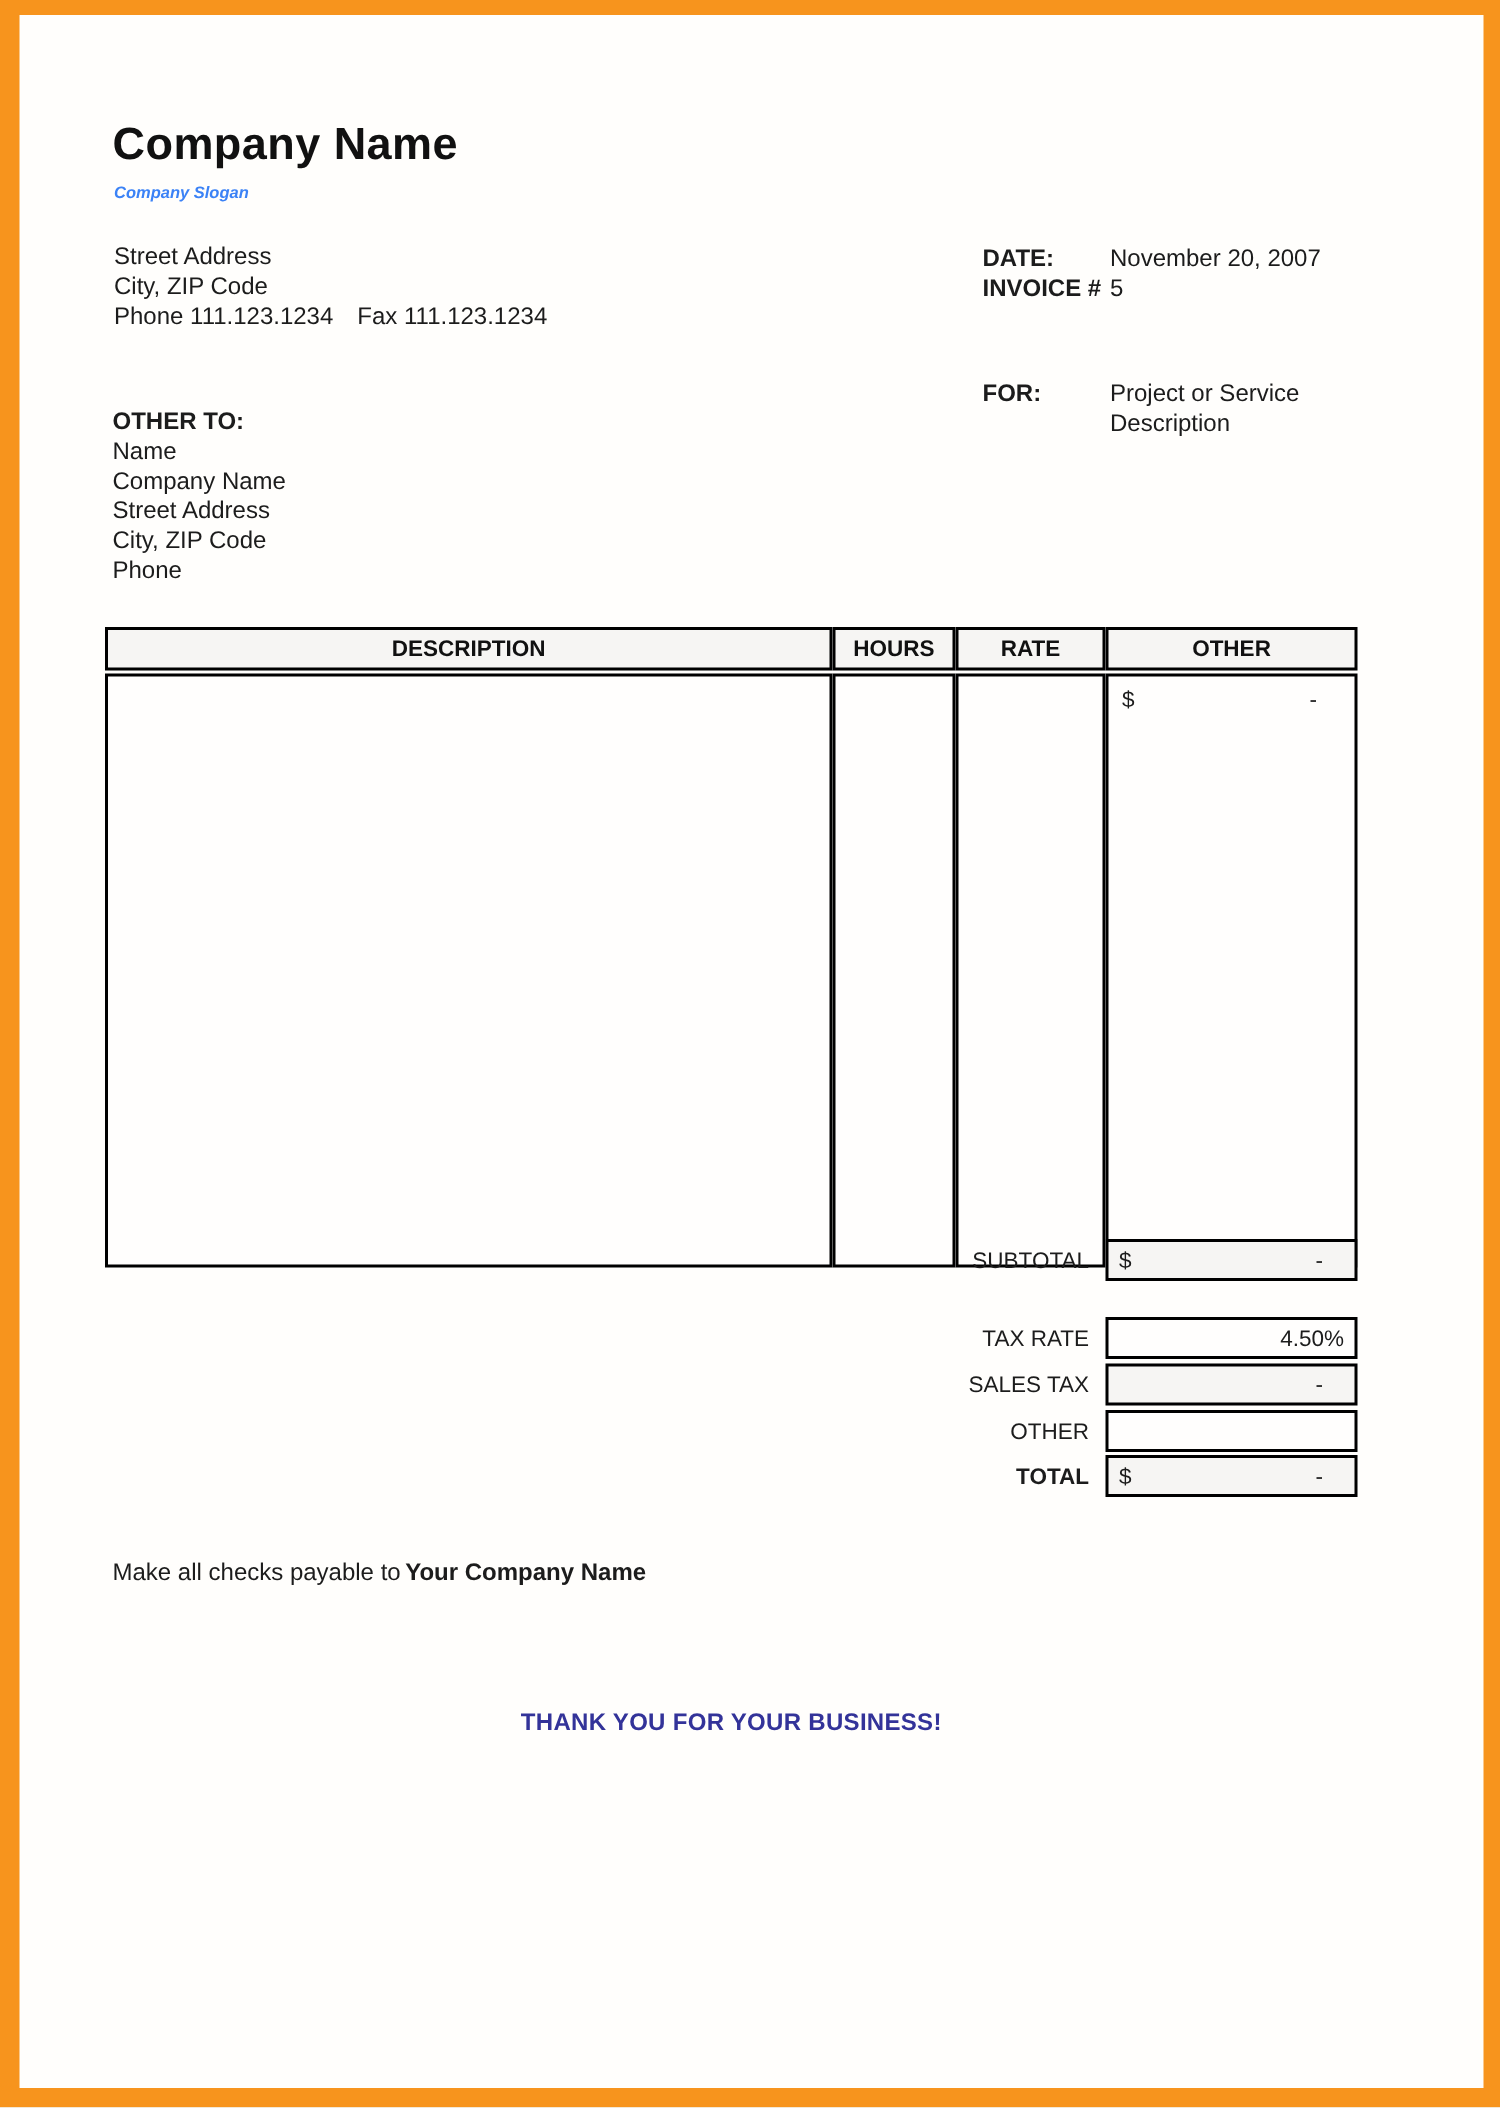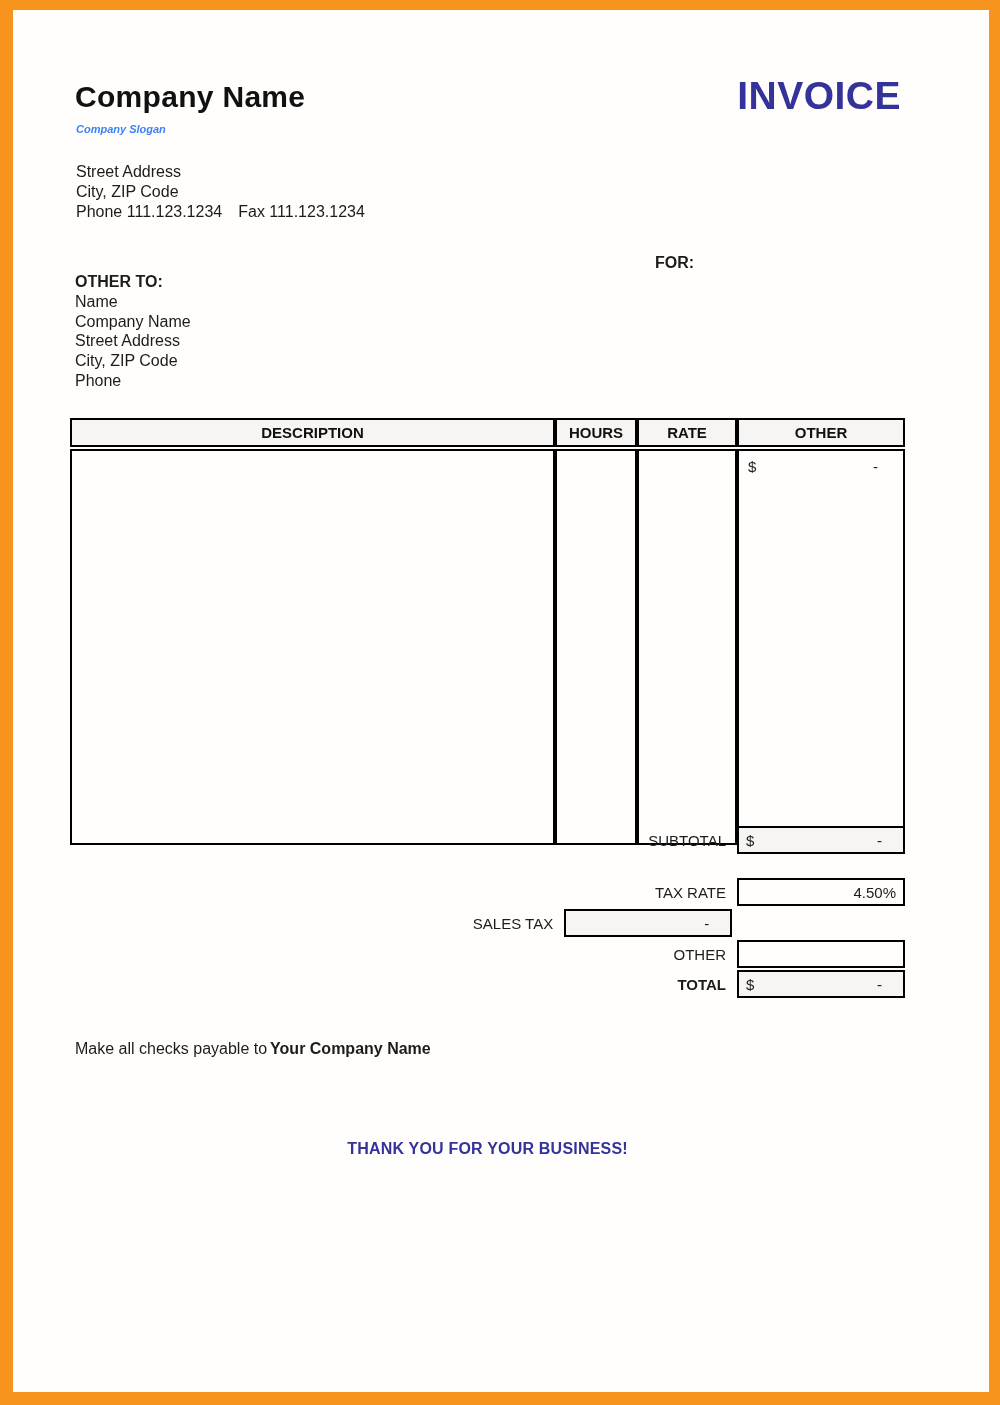--- a/index.html
+++ b/index.html
@@ -99,25 +99,35 @@
 <div class="page">
   <div class="frame" style="border-color: rgb(247, 148, 29);"></div>
 
   <div class="company-name">Company Name</div>
   <div class="company-slogan">Company Slogan</div>
   <div class="company-address txt">
     <div>Street Address</div>
     <div>City, ZIP Code</div>
     <div><span>Phone 111.123.1234</span><span class="fax">Fax 111.123.1234</span></div>
   </div>
-  <div class="invoice-title" style="color: rgb(51, 51, 153);">INVOICE</div>
 
+  <div class="meta txt">
+    <div class="meta-row">
+      <span class="meta-label">DATE:</span>
+      <span>November 20, 2007</span>
+    </div>
+    <div class="meta-row">
+      <span class="meta-label">INVOICE #</span>
+      <span>5</span>
+    </div>
+  </div>
 
   <div class="for-block txt">
     <span class="meta-label" style="font-weight:bold;">FOR:</span>
+    <span class="for-value">Project or Service Description</span>
   </div>
 
   <div class="billto txt">
     <div class="label">OTHER TO:</div>
     <div>Name</div>
     <div>Company Name</div>
     <div>Street Address</div>
     <div>City, ZIP Code</div>
     <div>Phone</div>
   </div>
@@ -147,21 +157,21 @@
       <span class="val dash">-</span>
     </div>
   </div>
   <div class="summary-row" style="top:878px;">
     <span class="summary-label">TAX RATE</span>
     <div class="summary-box">
       <span></span>
       <span class="val">4.50%</span>
     </div>
   </div>
-  <div class="summary-row" style="top:909px;justify-content:center;">
+  <div class="summary-row" style="top:909px;">
     <span class="summary-label">SALES TAX</span>
     <div class="summary-box shaded">
       <span></span>
       <span class="val dash">-</span>
     </div>
   </div>
   <div class="summary-row" style="top:940px;">
     <span class="summary-label">OTHER</span>
     <div class="summary-box">
       <span></span>

